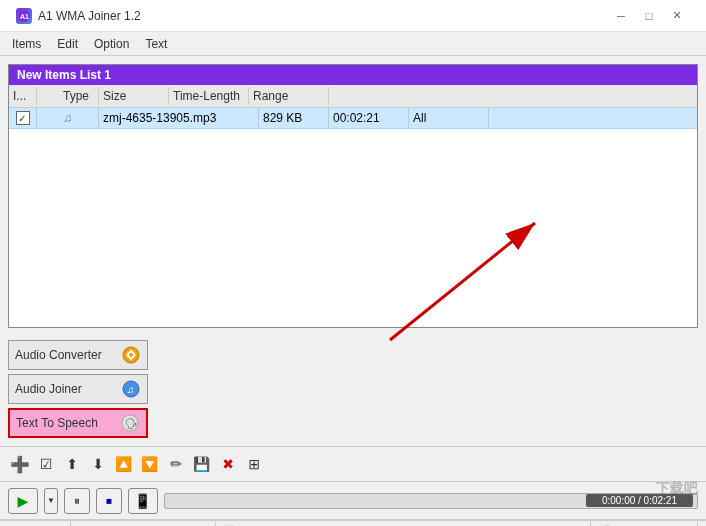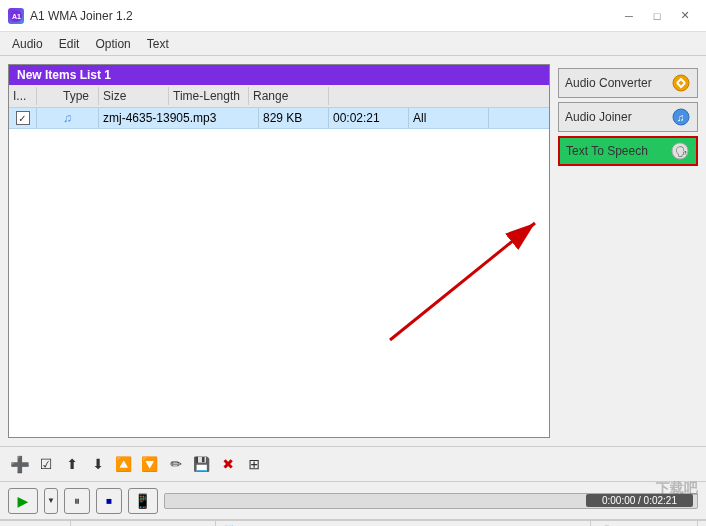--- a/index.html
+++ b/index.html
@@ -12,21 +12,21 @@
       overflow: hidden;
     }
 
     
     .title-bar {
       background: #fff;
       height: 32px;
       display: flex;
       align-items: center;
       justify-content: space-between;
-      padding: 0 8px;
+      padding: 0 16px;
       border-bottom: 1px solid #ddd;
     }
     .title-bar-left {
       display: flex;
       align-items: center;
       gap: 6px;
     }
     .title-bar-icon {
       width: 16px;
       height: 16px;
@@ -75,20 +75,21 @@
       color: #333;
     }
 
     
     .main-content {
       display: flex;
       height: 390px;
       background: #f0f0f0;
       padding: 8px;
       gap: 8px;
+      flex-direction: column;
     }
 
     
     .left-panel {
       flex: 1;
       display: flex;
       flex-direction: column;
       border: 1px solid #888;
       background: #fff;
     }
@@ -365,21 +366,21 @@
       <span class="title-bar-title">A1 WMA Joiner 1.2</span>
     </div>
     <div class="title-bar-controls">
       <button class="title-btn">─</button>
       <button class="title-btn">□</button>
       <button class="title-btn close">✕</button>
     </div>
   </div>
 
   <div class="menu-bar">
-    <span class="menu-item">Audio</span>
+    <span class="menu-item">Items</span>
     <span class="menu-item">Edit</span>
     <span class="menu-item">Option</span>
     <span class="menu-item">Text</span>
   </div>
 
   <div class="main-content">
 
     <div class="left-panel">
       <div class="panel-header">New Items List 1</div>
 
@@ -420,21 +421,21 @@
       </button>
       <button class="app-button">
         <span class="app-button-label">Audio Joiner</span>
         <span class="app-button-icon">
           <svg width="18" height="18" viewBox="0 0 18 18">
             <circle cx="9" cy="9" r="8" fill="#4a90e2" stroke="#2a70c2" stroke-width="1"></circle>
             <text x="5" y="13" font-size="10" fill="white">♫</text>
           </svg>
         </span>
       </button>
-      <button class="app-button" style="border: 2px solid #cc0000; background: #22c55e; gap: 22px;">
+      <button class="app-button" style="border: 2px solid #cc0000; background: #f9a8d4; gap: 22px;">
         <span class="app-button-label">Text To Speech</span>
         <span class="app-button-icon">
           <svg width="18" height="18" viewBox="0 0 18 18">
             <circle cx="9" cy="9" r="8" fill="#e0e0e0" stroke="#aaa" stroke-width="1"></circle>
             <text x="4" y="13" font-size="10" fill="#333">🗣</text>
           </svg>
         </span>
       </button>
     </div>
   </div>

